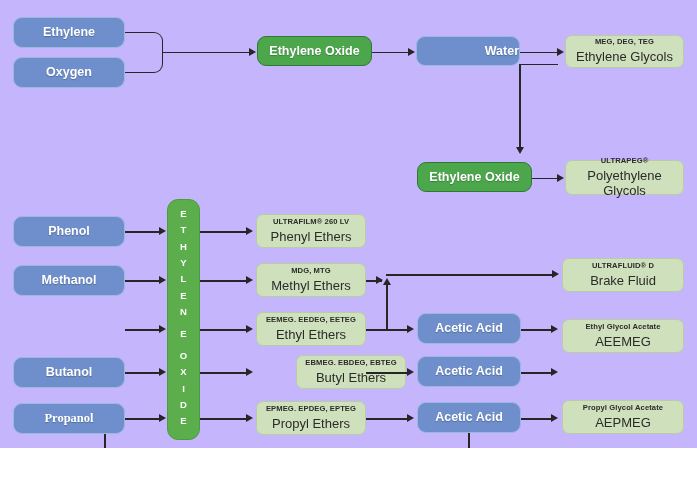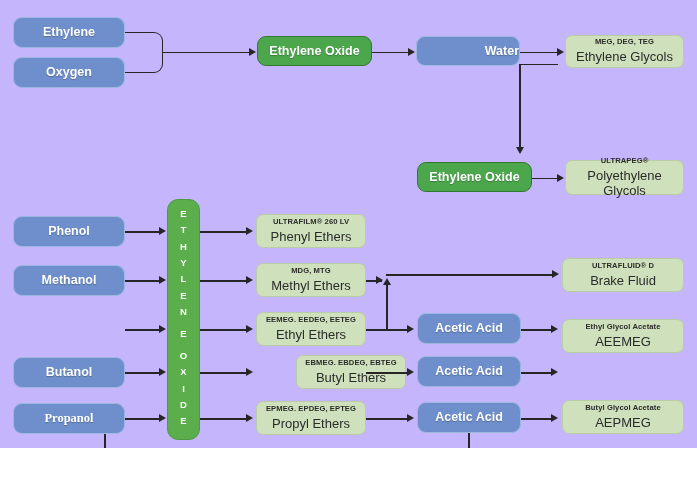--- a/index.html
+++ b/index.html
@@ -288,21 +288,21 @@
   <div class="arrow right" style="left:551px; top:368px;"></div>
 
   <div class="ln h" style="left:366px; top:418px; width:42px;"></div>
   <div class="arrow right" style="left:407px; top:414px;"></div>
   <div class="node blue" style="left:417px; top:402px; width:104px; height:31px;">
     <span>Acetic Acid</span>
   </div>
   <div class="ln h" style="left:521px; top:418px; width:31px;"></div>
   <div class="arrow right" style="left:551px; top:414px;"></div>
   <div class="node green-light" style="left:562px; top:400px; width:122px; height:34px;">
-    <span class="ttl">Butyl Glycol Acetate</span>
+    <span class="ttl">Propyl Glycol Acetate</span>
     <span class="sub">AEPMEG</span>
   </div>
 
   <div class="ln v" style="left:468px; top:433px; height:23px;"></div>
   <div class="arrow down" style="left:464.5px; top:454px;"></div>
 
   <div class="node green-light" style="left:562px; top:452px; width:122px; height:24px;">
     <span class="ttl">N-Propyl Acetate</span>
   </div>
 

